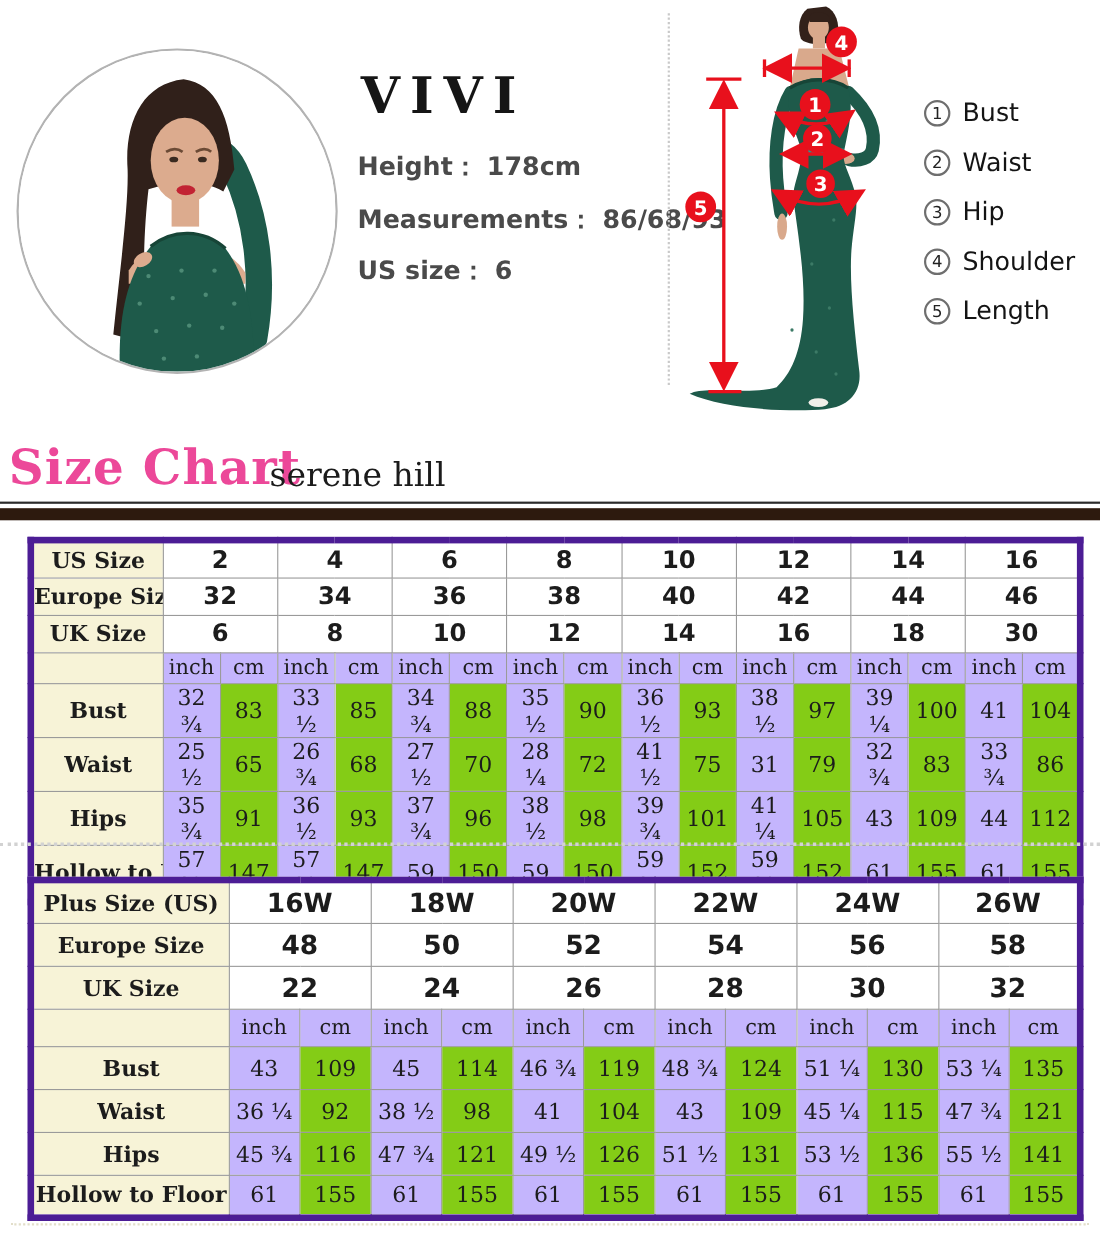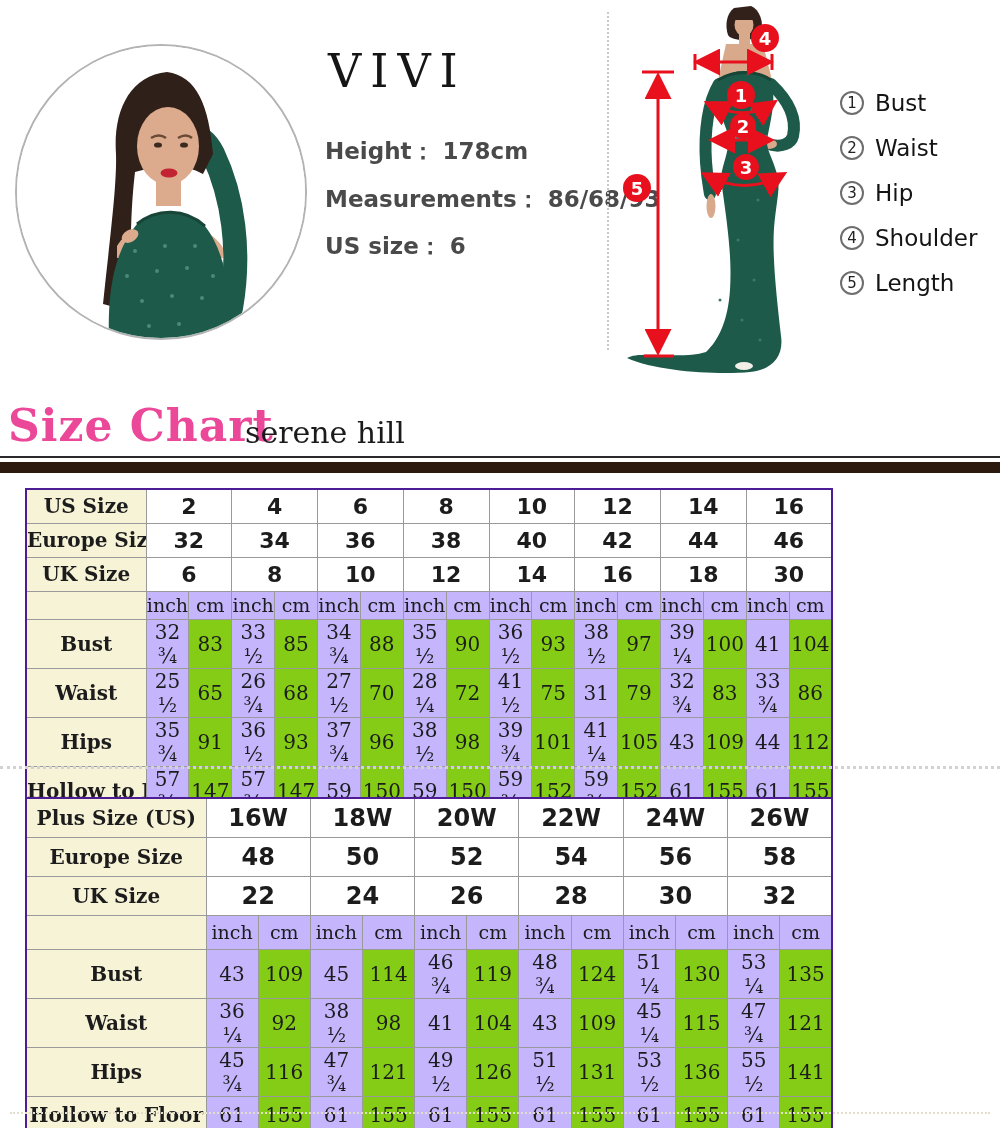--- a/index.html
+++ b/index.html
@@ -2,22 +2,22 @@
 <html><head>
 <meta charset="utf-8">
 <style>
   html,body{margin:0;padding:0;background:#ffffff;}
   .page{position:relative;width:1000px;height:1128px;background:#fff;overflow:hidden;
         font-family:"DejaVu Sans",sans-serif;color:#1c1c1c;}
 
   
   .photo-circle{position:absolute;left:15px;top:44px;width:288px;height:292px;
                 border:2px solid #b3b3b3;border-radius:50%;overflow:hidden;background:#fff;}
-  .brand{position:absolute;left:328px;top:44px;font-family:"DejaVu Serif",serif;
-         font-size:46px;font-weight:normal;letter-spacing:9px;color:#151515;}
+  .brand{position:absolute;left:328px;top:60px;font-family:"DejaVu Serif",serif;
+         font-size:46px;font-weight:bold;letter-spacing:9px;color:#151515;}
   .model-line{position:absolute;left:325px;font-size:23px;color:#4a4a4a;white-space:nowrap;font-weight:bold;}
   .ml1{top:136px;} .ml2{top:184px;} .ml3{top:231px;}
   .vsep{position:absolute;left:607px;top:12px;height:338px;border-left:2px dotted #c9c9c9;}
 
   .figure-wrap{position:absolute;left:600px;top:0;width:240px;height:400px;}
 
   .legend{position:absolute;left:840px;top:80px;display:flex;flex-direction:column;}
   .legend-item{height:45px;display:flex;align-items:center;gap:11px;}
   .legend-circ{width:24px;height:24px;border:2px solid #6e6e6e;border-radius:50%;
                box-sizing:border-box;font-size:15px;line-height:20px;text-align:center;
@@ -30,21 +30,21 @@
   .sc-sub{position:absolute;left:245px;top:415px;font-family:"DejaVu Serif",serif;
           font-size:30px;color:#1b1b1b;}
   .rule-thin{position:absolute;left:0;top:456px;width:1000px;height:2px;background:#2b2b2b;}
   .rule-thick{position:absolute;left:0;top:462px;width:1000px;height:11px;background:#2d1a0e;}
 
   .divider-dotted{position:absolute;left:0;top:766px;width:1000px;border-top:3px dotted #d2d2d2;}
   .divider-bottom{position:absolute;left:10px;top:1112px;width:980px;border-top:2px dotted #e2dec9;}
 
   
   table.size-table{border-collapse:collapse;table-layout:fixed;position:absolute;
-                   left:25px;width:808px;border:2px solid #4c1d95;background:#fff;}
+                   left:25px;width:960px;border:6px solid #4c1d95;background:#fff;}
   #table1{top:488px;} #table2{top:797px;}
   table.size-table td{border:1px solid #9a9a9a;text-align:center;vertical-align:middle;
                       padding:0;overflow:hidden;}
   #table1 tr{height:34px;} #table1 tr.unit-row{height:28px;}
   #table2 tr{height:39px;padding-left:25px;} #table2 tr.unit-row{height:34px;}
   td.label-cell{background:#f7f3d7;text-align:left;padding-left:7px;white-space:nowrap;
                 font-family:"DejaVu Serif",serif;font-weight:bold;font-size:20px;}
   td.size-cell{background:#ffffff;font-family:"DejaVu Sans",sans-serif;font-weight:bold;}
   #table1 td.size-cell{font-size:22px;} #table2 td.size-cell{font-size:24px;}
   td.unit-cell{background:#c4b5fd;font-family:"DejaVu Serif",serif;font-size:19px;}

